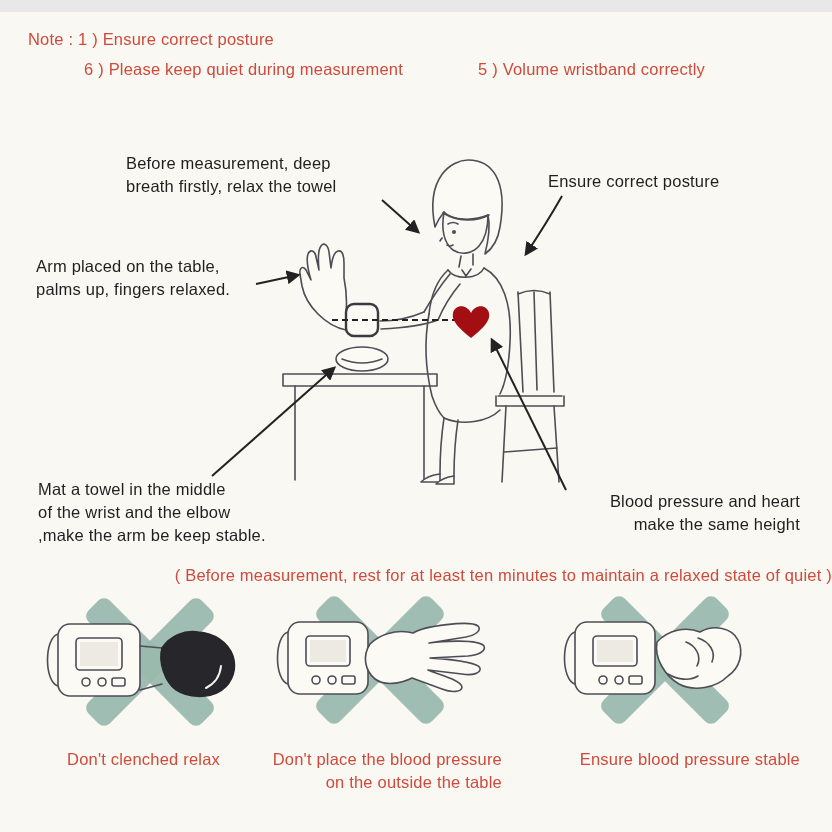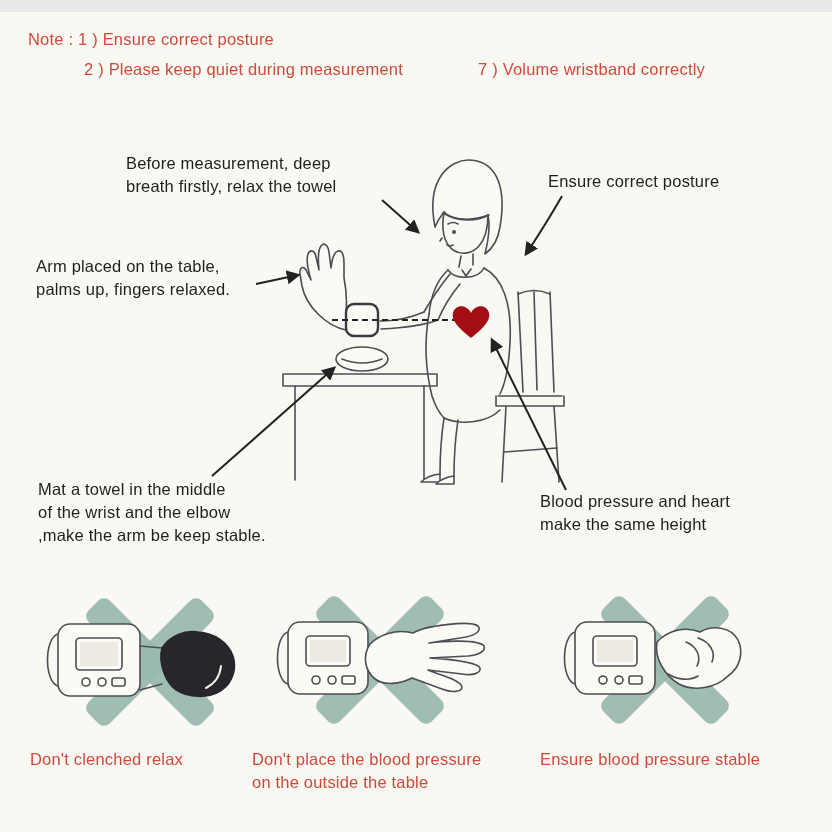--- a/index.html
+++ b/index.html
@@ -6,21 +6,21 @@
   .page{
     position:relative;width:832px;height:832px;margin:12px auto;
     background:var(--page_bg,#faf8f2);
     font-family:"Liberation Sans",sans-serif;
     overflow:hidden;
   }
   .txt{position:absolute;font-size:16.5px;line-height:1.38;letter-spacing:.2px}
   .red{color:var(--note_red,#cf4a3c)}
   .ink{color:var(--ink,#1f1f1f)}
   .pre{white-space:pre-line}
-  .center{text-align:left}
+  .center{text-align:right}
   svg{position:absolute;left:0;top:0}
   .sk{stroke:var(--sketch,#4d4d55);stroke-width:1.6;fill:none;stroke-linecap:round;stroke-linejoin:round}
   .skf{stroke:var(--sketch,#4d4d55);stroke-width:1.6;fill:var(--device_fill,#fbfaf5);stroke-linecap:round;stroke-linejoin:round}
   .cuff{stroke:#3a3a40;stroke-width:2.4;fill:var(--device_fill,#fbfaf5);stroke-linejoin:round}
   .dash{stroke:#222;stroke-width:1.8;stroke-dasharray:6 4;fill:none}
   .arrow{stroke:#222;stroke-width:2;fill:none;marker-end:url(#arrowhead)}
   .cross{fill:var(--cross,#9ab9ae);opacity:.95}
   .fist{fill:var(--fist_fill,#26262b);stroke:var(--fist_fill,#26262b);stroke-width:1.5;stroke-linejoin:round}
   .screen{fill:var(--screen_fill,#eceae2);stroke:none}
 </style>
@@ -154,33 +154,34 @@
         <rect class="sk" x="629" y="664" width="13" height="8" rx="2"></rect>
       </g>
       <path class="skf" d="M 657,630 C 668,618 686,614 700,620 C 714,612 732,616 738,628 C 744,640 740,656 728,664 C 716,676 694,680 679,672 C 665,664 654,646 657,630 Z"></path>
       <path class="sk" d="M 698,626 C 710,630 716,640 712,650"></path>
       <path class="sk" d="M 686,630 C 696,634 702,644 697,654"></path>
       <path class="sk" d="M 668,662 C 678,668 690,669 698,664"></path>
     </g>
   </svg>
 
   <div class="txt red" style="left:28px;top:16px">Note : 1 ) Ensure correct posture</div>
-  <div class="txt red" style="left:84px;top:46px">2 ) Please keep quiet during measurement</div>
-  <div class="txt red" style="left:478px;top:46px">7 ) Volume wristband correctly</div>
+  <div class="txt red" style="left:84px;top:46px">6 ) Please keep quiet during measurement</div>
+  <div class="txt red" style="left:478px;top:46px">5 ) Volume wristband correctly</div>
 
   <div class="txt ink pre" style="left:126px;top:140px">Before measurement, deep
 breath firstly, relax the towel</div>
   <div class="txt ink" style="left:548px;top:158px">Ensure correct posture</div>
   <div class="txt ink pre" style="left:36px;top:243px">Arm placed on the table,
 palms up, fingers relaxed.</div>
   <div class="txt ink pre" style="left:38px;top:466px">Mat a towel in the middle
 of the wrist and the elbow
 ,make the arm be keep stable.</div>
   <div class="txt ink pre center" style="left:540px;top:478px;width:260px">Blood pressure and heart
 make the same height</div>
 
+  <div class="txt red center" style="left:0;top:552px;width:832px">( Before measurement, rest for at least ten minutes to maintain a relaxed state of quiet )</div>
 
   <div class="txt red center" style="left:30px;top:736px;width:190px">Don't clenched relax</div>
   <div class="txt red center pre" style="left:252px;top:736px;width:250px">Don't place the blood pressure
 on the outside the table</div>
   <div class="txt red center" style="left:540px;top:736px;width:260px">Ensure blood pressure stable</div>
 
 </div>
 
 </body></html>

